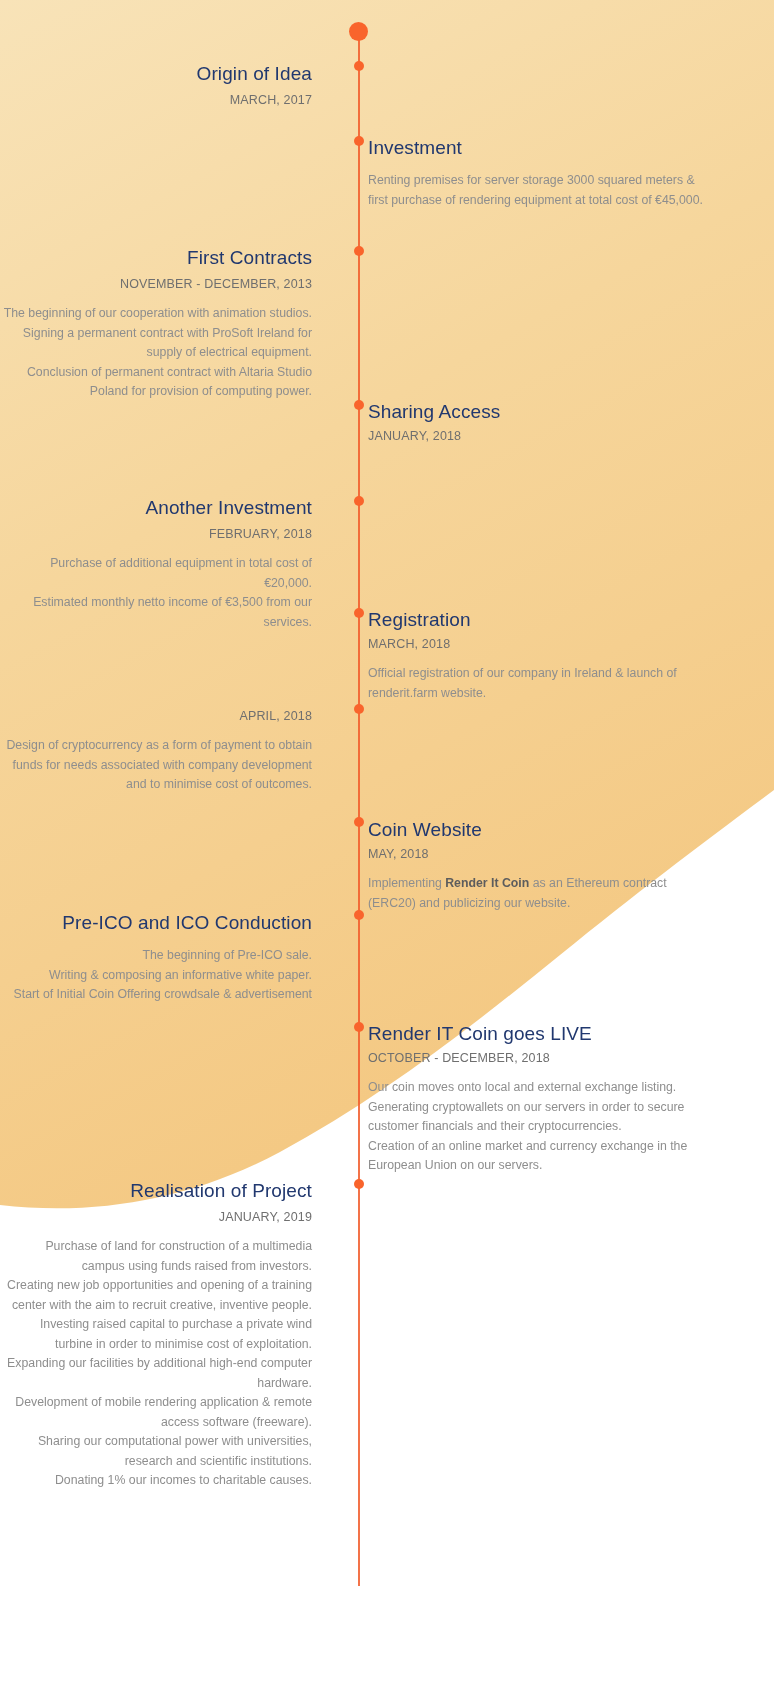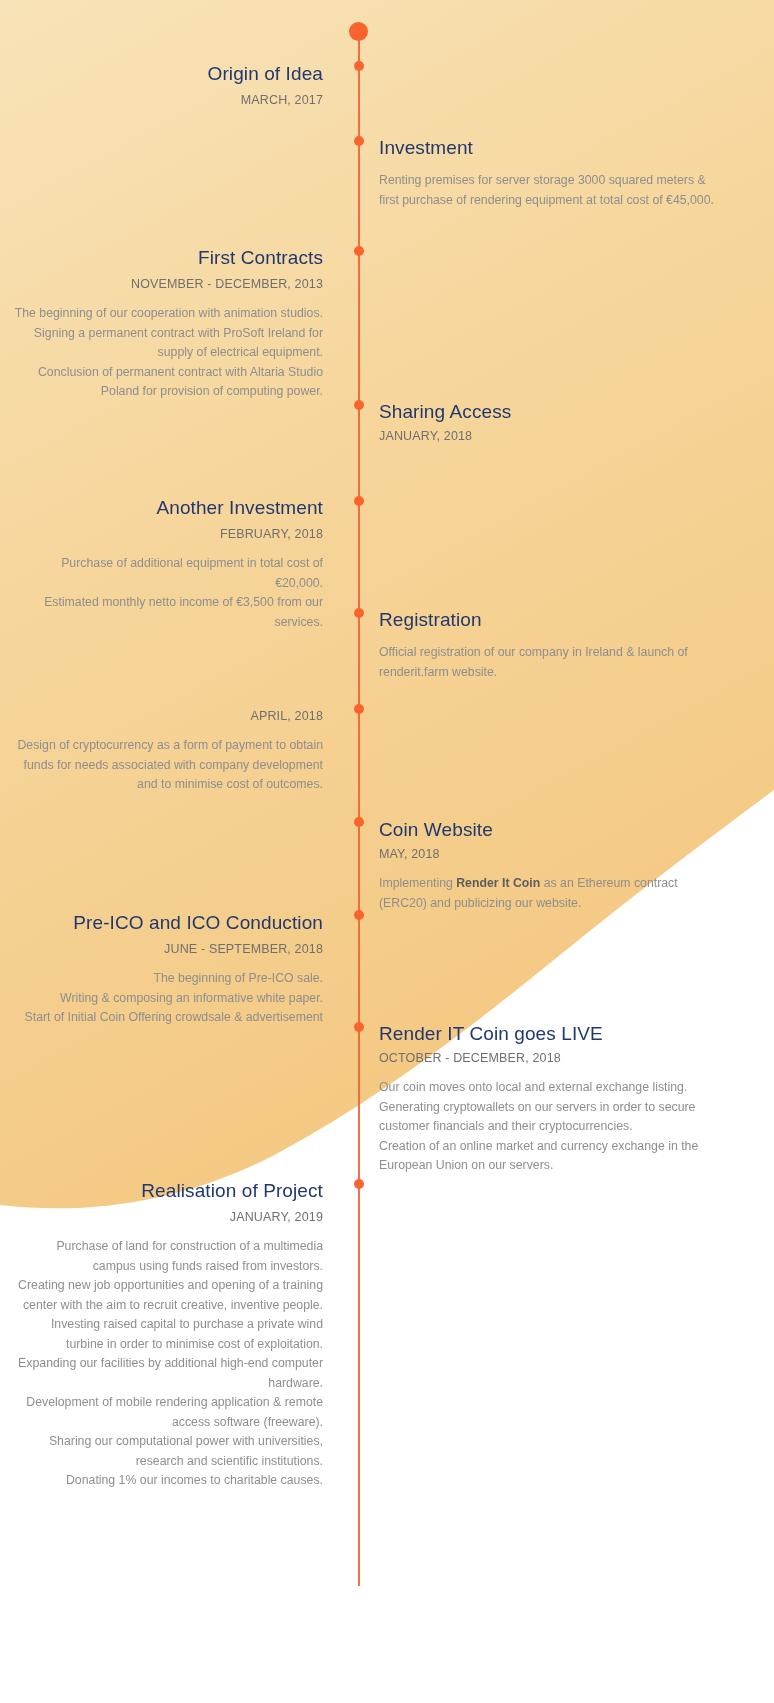--- a/index.html
+++ b/index.html
@@ -66,21 +66,20 @@
     width: 10px;
     height: 10px;
     border-radius: 50%;
     background: #f9642c;
     z-index: 4;
   }
 
   .card {
     position: absolute;
     width: 336px;
-    margin-left: 11px;
   }
 
   .card.left  { left: 0px;   text-align: right; padding-right: 24px; }
   .card.right { left: 368px; text-align: left;  padding-right: 0px; }
 
   .title {
     color: #21386f;
     font-size: 19px;
     font-weight: 400;
     line-height: 24px;
@@ -169,20 +168,21 @@
           <div class="title">Another Investment</div>
           <div class="date">FEBRUARY, 2018</div>
           <div class="desc">Purchase of additional equipment in total cost of €20,000.
 Estimated monthly netto income of €3,500 from our services.</div>
         </div>
       </div>
       <div class="row" style="top: 0px;">
         <div class="dot" style="top: 608px;"></div>
         <div class="card right" style="top: 608px;">
           <div class="title">Registration</div>
+          <div class="date">MARCH, 2018</div>
           <div class="desc">Official registration of our company in Ireland &amp; launch of renderit.farm website.</div>
         </div>
       </div>
       <div class="row" style="top: 0px;">
         <div class="dot" style="top: 704px;"></div>
         <div class="card left" style="top: 704px;">
           <div class="date">APRIL, 2018</div>
           <div class="desc">Design of cryptocurrency as a form of payment to obtain funds for needs associated with company development and to minimise cost of outcomes.</div>
         </div>
       </div>
@@ -191,21 +191,20 @@
         <div class="card right" style="top: 818px;">
           <div class="title">Coin Website</div>
           <div class="date">MAY, 2018</div>
           <div class="desc">Implementing <b>Render It Coin</b> as an Ethereum contract (ERC20) and publicizing our website.</div>
         </div>
       </div>
       <div class="row" style="top: 0px;">
         <div class="dot" style="top: 910px;"></div>
         <div class="card left" style="top: 911px;">
           <div class="title">Pre-ICO and ICO Conduction</div>
-          <div class="date">JUNE - SEPTEMBER, 2018</div>
           <div class="desc">The beginning of Pre-ICO sale.
 Writing &amp; composing an informative white paper.
 Start of Initial Coin Offering crowdsale &amp; advertisement</div>
         </div>
       </div>
       <div class="row" style="top: 0px;">
         <div class="dot" style="top: 1022px;"></div>
         <div class="card right" style="top: 1022px;">
           <div class="title">Render IT Coin goes LIVE</div>
           <div class="date">OCTOBER - DECEMBER, 2018</div>

